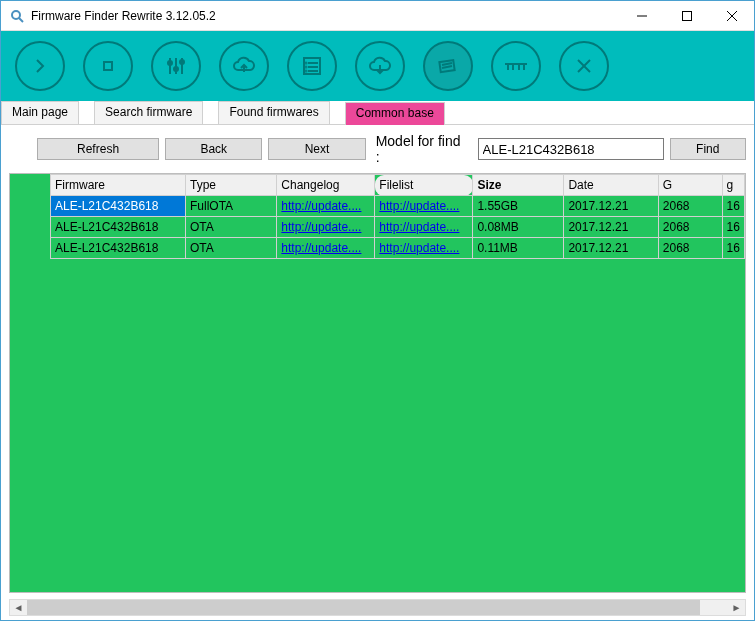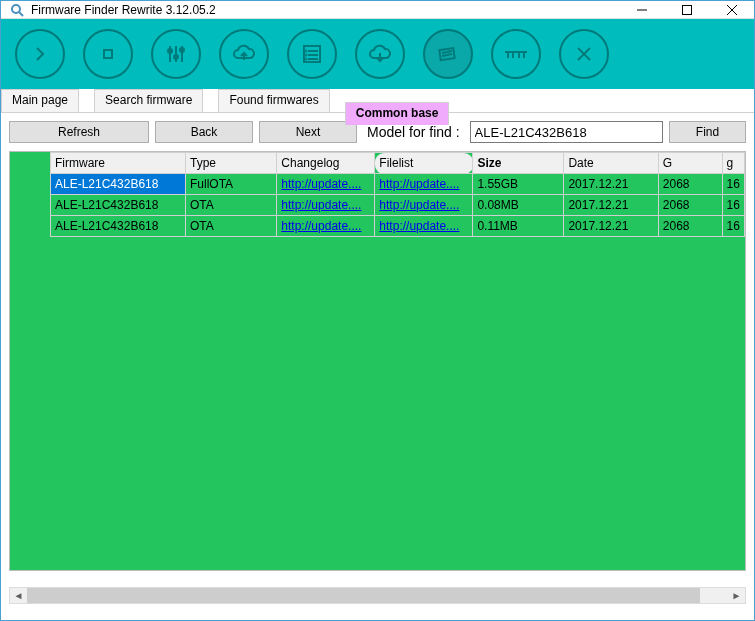--- a/index.html
+++ b/index.html
@@ -1,31 +1,31 @@
 <!DOCTYPE html>
 <html><head>
   <meta charset="utf-8">
   <style>
     * { box-sizing: border-box; margin: 0; padding: 0; }
     body { font-family: "Segoe UI", Tahoma, sans-serif; font-size: 12px; background: #fff; width: 755px; height: 621px; border: 1px solid #4aa0d0; overflow: hidden; }
-    .titlebar { height: 18px; display: flex; align-items: center; padding: 0 0 0 8px; background: #fff; border-bottom: 1px solid #e0e0e0; }
+    .titlebar { height: 30px; display: flex; align-items: center; padding: 0 0 0 8px; background: #fff; border-bottom: 1px solid #e0e0e0; }
     .titlebar .app-icon { width: 16px; height: 16px; margin-right: 6px; display: flex; align-items: center; justify-content: center; }
     .titlebar .title { flex: 1; font-size: 12px; color: #000; }
     .win-controls { display: flex; }
     .win-btn { width: 45px; height: 30px; display: flex; align-items: center; justify-content: center; cursor: pointer; }
     .toolbar { height: 70px; background: #00bcbc; display: flex; align-items: center; gap: 18px; padding: 0 14px; }
     .tool-btn { width: 50px; height: 50px; border: 2px solid #007a7a; border-radius: 50%; display: flex; align-items: center; justify-content: center; cursor: pointer; color: #007a7a; }
     .tool-btn.active { background: #0aa8a8; }
     .tool-btn svg { stroke: #007a7a; fill: none; stroke-width: 2; }
     .tabbar { height: 24px; display: flex; border-bottom: 1px solid #d0d0d0; background: #fff; }
     .tab { padding: 3px 10px; border: 1px solid #d0d0d0; border-bottom: none; margin-right: 15px; font-size: 12px; cursor: pointer; background: #f4f4f4; }
-    .tab.active { background: #f0abfc; position: relative; top: 13px; font-weight: bold; }
+    .tab.active { background: #ec4899; position: relative; top: 1px; }
     .controls-row { padding: 8px 8px; display: flex; align-items: center; gap: 6px; }
     .btn { height: 22px; border: 1px solid #adadad; background: #e1e1e1; font-size: 12px; cursor: pointer; display: flex; align-items: center; justify-content: center; }
-    .btn.refresh { width: 140px; }
+    .btn.refresh { width: 123px; margin-left: 28px; }
     .btn.back, .btn.next { width: 98px; }
     .btn.find { width: 77px; }
     .label { font-size: 14px; margin-left: 4px; margin-right: 4px; }
     .model-input { flex: 1; height: 22px; border: 1px solid #7a7a7a; padding: 0 4px; font-size: 13px; }
     .grid-wrap { margin: 0 8px; border: 1px solid #bdbdbd; height: 420px; overflow: hidden; background: #22c55e; padding-left: 40px; }
     table { border-collapse: collapse; width: 100%; font-size: 12px; }
     th, td { border: 1px solid #d0d0d0; padding: 2px 4px; text-align: left; height: 21px; white-space: nowrap; overflow: hidden; }
     th { background: #f0f0f0; font-weight: normal; }
     td.selected { background: #0078d7; color: #fff; }
     td a { color: #0000ee; text-decoration: underline; }

